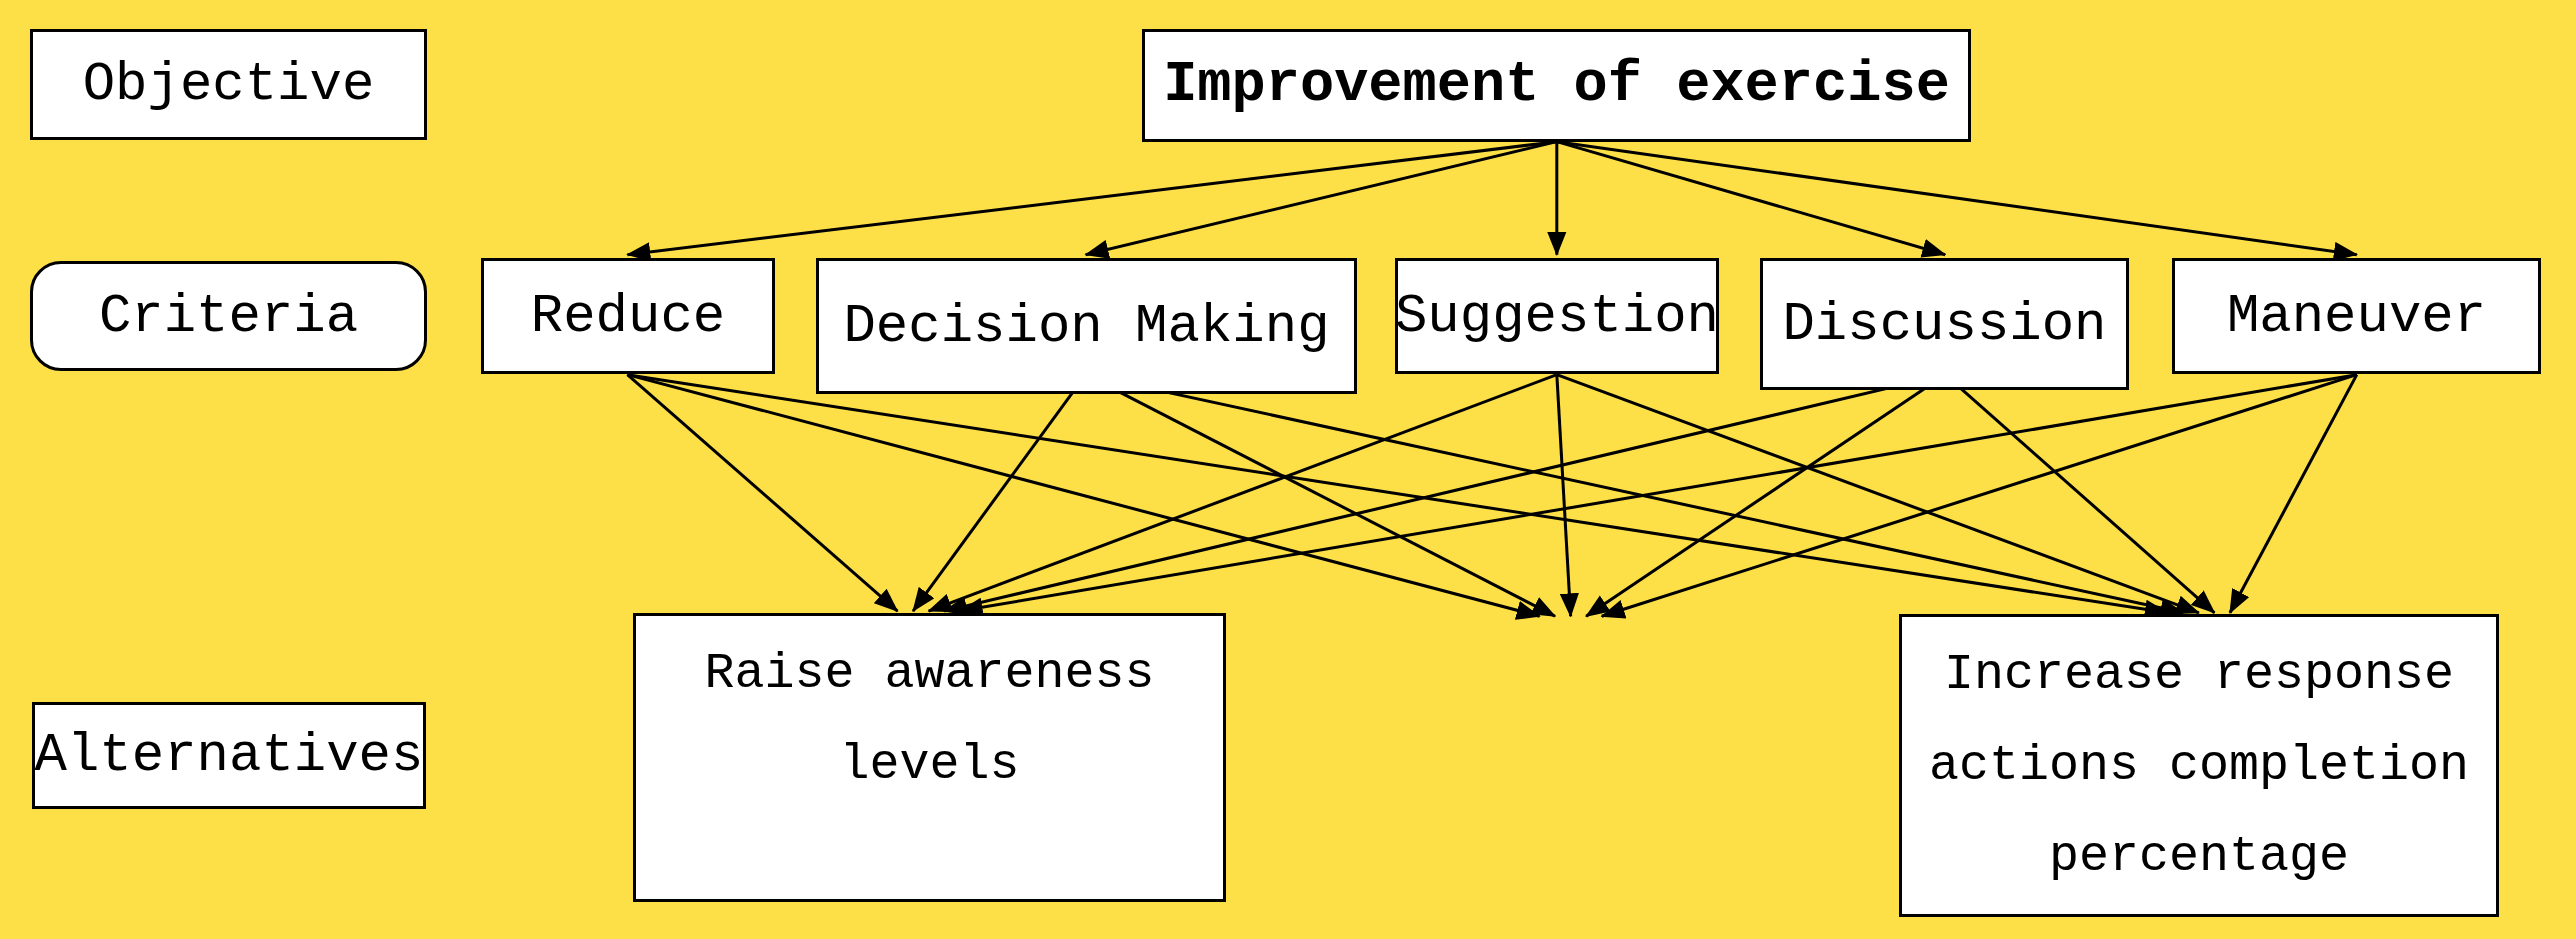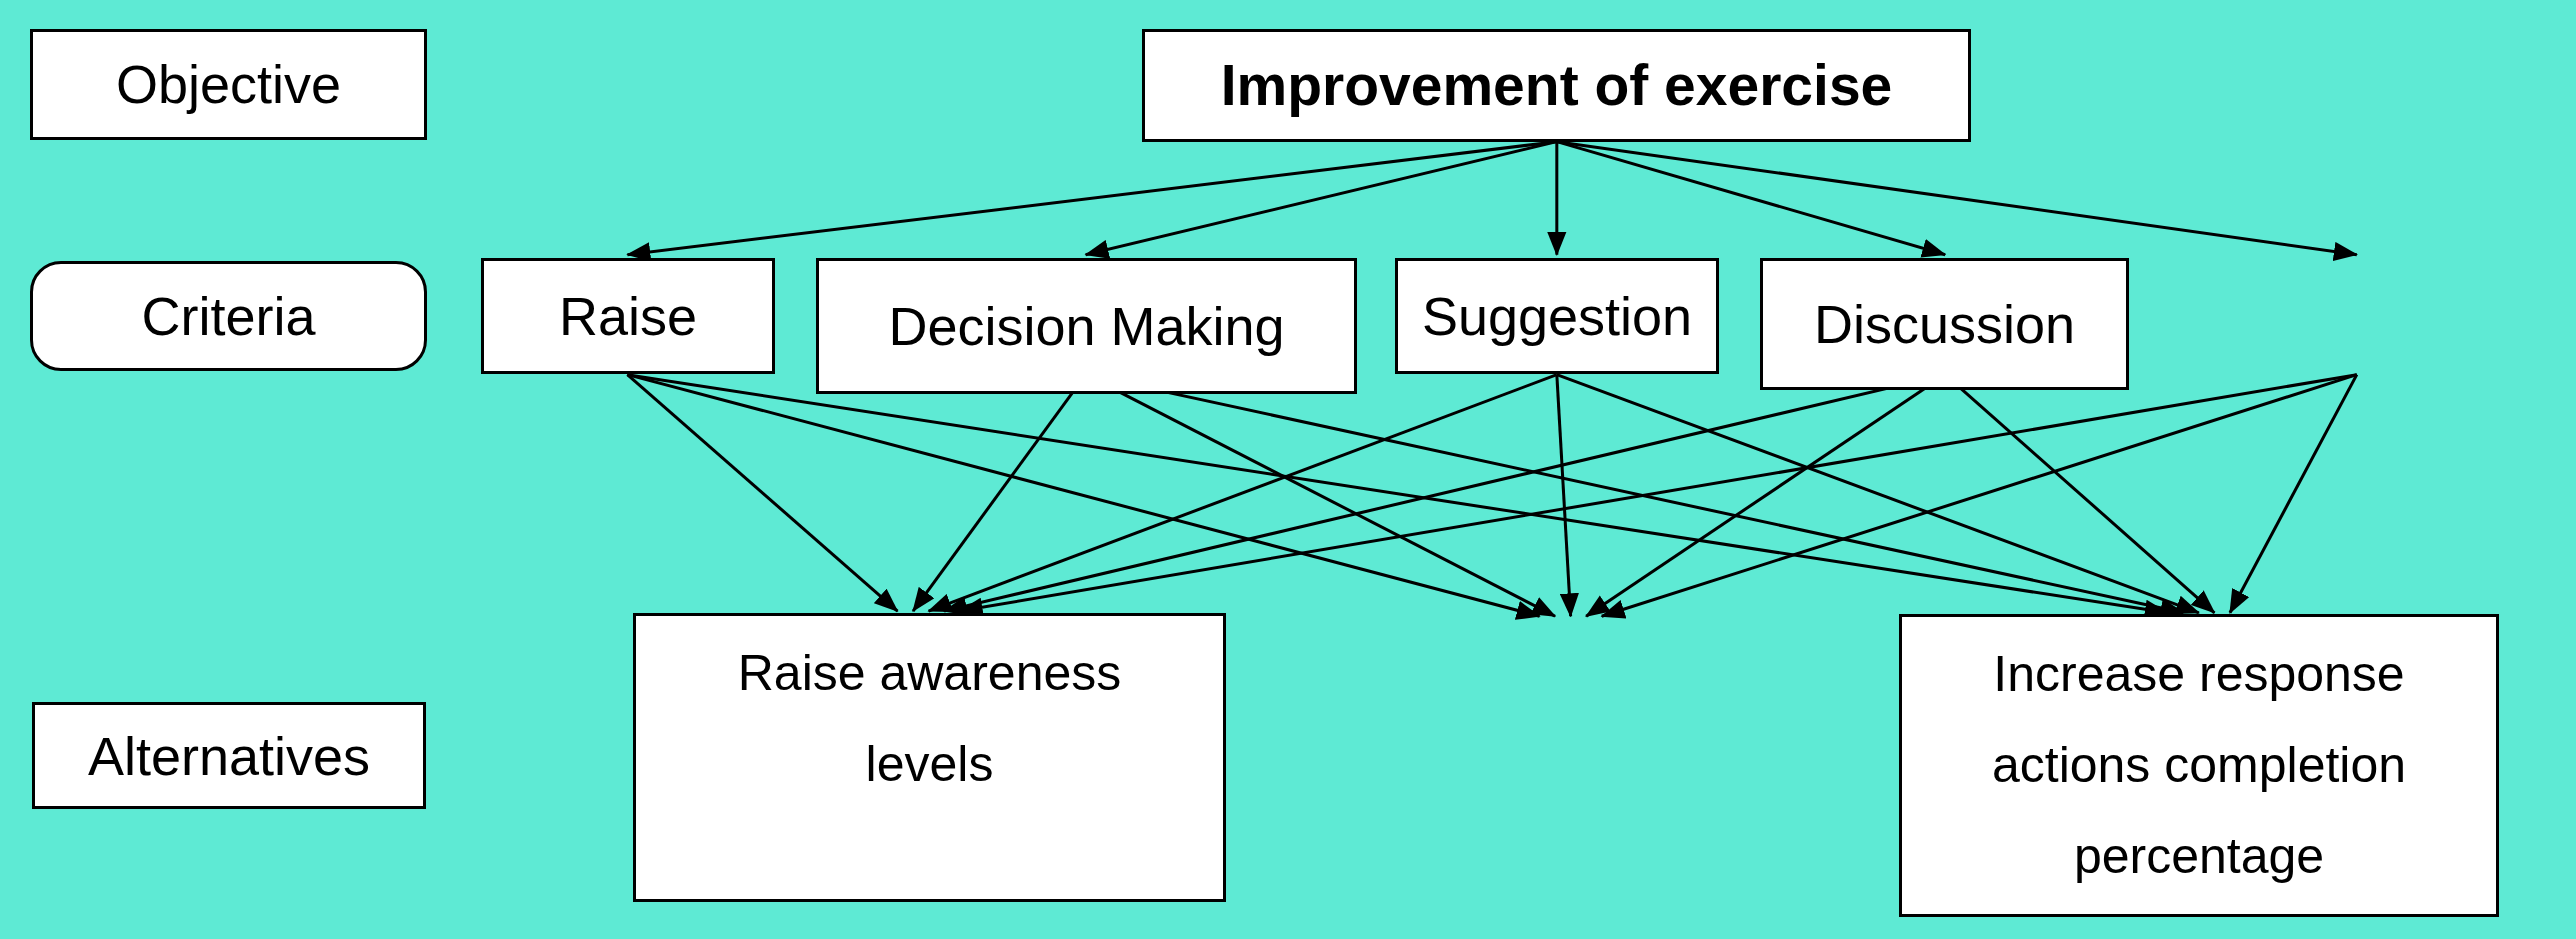--- a/index.html
+++ b/index.html
@@ -4,22 +4,22 @@
 <style>
   html, body {
     margin: 0;
     padding: 0;
     background: #ffffff;
   }
   .canvas {
     position: relative;
     width: 2576px;
     height: 940px;
-    background: #5eead4;
-    font-family: Liberation Sans, sans-serif;
+    background: #fde047;
+    font-family: Liberation Mono, monospace;
     color: #000000;
     overflow: hidden;
   }
   .edges {
     position: absolute;
     left: 0;
     top: 0;
     z-index: 1;
   }
   .box {
@@ -102,35 +102,38 @@
 
   <div class="box row-label" style="left:32px; top:702px; width:394px; height:107px;">
     <span class="box-text">Alternatives</span>
   </div>
 
   <div class="box objective-box" style="left:1142px; top:28.5px; width:829px; height:113px;">
     <span class="box-text">Improvement of exercise</span>
   </div>
 
   <div class="box criteria-box" style="left:481px; top:258px; width:294px; height:116px;">
-    <span class="box-text">Raise</span>
+    <span class="box-text">Reduce</span>
   </div>
 
   <div class="box criteria-box" style="left:816px; top:258px; width:541px; height:136px;">
     <span class="box-text">Decision Making</span>
   </div>
 
   <div class="box criteria-box" style="left:1395px; top:258px; width:324px; height:116px;">
     <span class="box-text">Suggestion</span>
   </div>
 
   <div class="box criteria-box" style="left:1760px; top:258px; width:369px; height:132px;">
     <span class="box-text">Discussion</span>
   </div>
 
+  <div class="box criteria-box" style="left:2172px; top:258px; width:369px; height:116px;">
+    <span class="box-text">Maneuver</span>
+  </div>
 
   <div class="box alt-box" style="left:633px; top:613px; width:593px; height:289px;">
     <span class="box-text">Raise awareness
 levels</span>
   </div>
 
 
   <div class="box alt-box" style="left:1899px; top:614px; width:600px; height:303px;">
     <span class="box-text">Increase response
 actions completion

